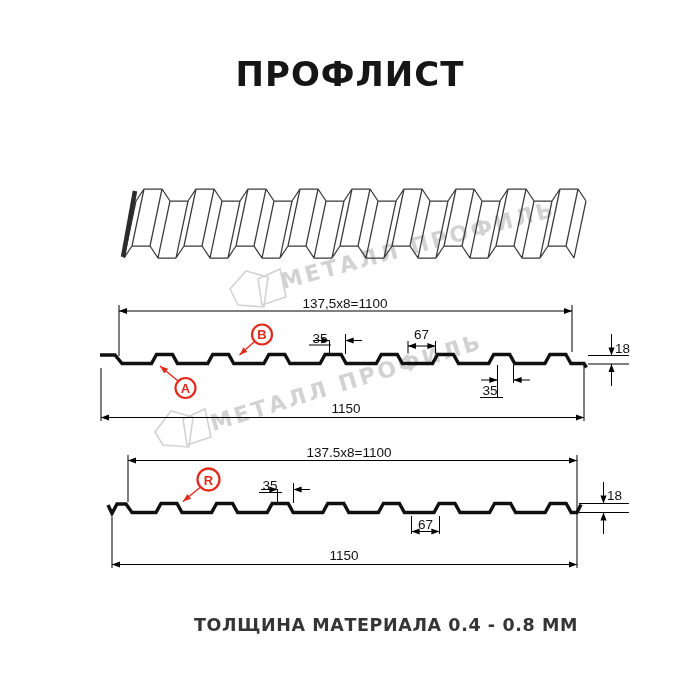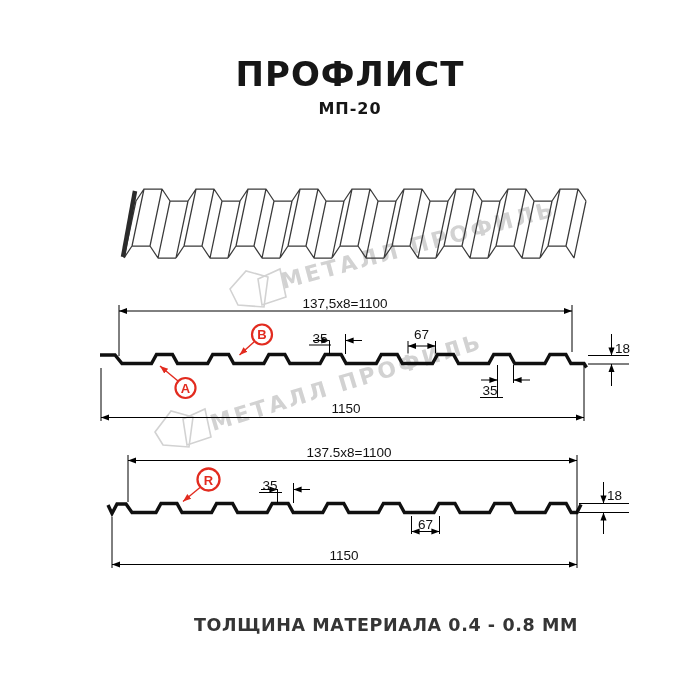--- a/index.html
+++ b/index.html
@@ -20,21 +20,20 @@
   .wmtxt{font-family:"DejaVu Sans",sans-serif;font-size:22px;font-weight:bold;
          letter-spacing:3px;fill:#d2d2d2;}
   .sheet{stroke:#3a3a3a;stroke-width:1.25;fill:none;stroke-linejoin:round;}
 </style>
 </head>
 <body>
 
 <div id="page">
 
   <div id="title" class="htext">ПРОФЛИСТ</div>
-  <div id="subtitle" class="htext">МП-20</div>
   <div id="footnote" class="htext">ТОЛЩИНА МАТЕРИАЛА 0.4 - 0.8 ММ</div>
 
   <svg width="700" height="700" viewBox="0 0 700 700">
     <defs>
       <marker id="arr" viewBox="0 0 10 10" refX="9" refY="5" markerWidth="9" markerHeight="9" orient="auto-start-reverse" markerUnits="userSpaceOnUse">
         <path d="M0,1.6 L9,5 L0,8.4 Z" fill="#000"></path>
       </marker>
       <marker id="arrR" viewBox="0 0 10 10" refX="9" refY="5" markerWidth="9" markerHeight="9" orient="auto-start-reverse" markerUnits="userSpaceOnUse">
         <path d="M0,1.6 L9,5 L0,8.4 Z" fill="#e22b1f"></path>
       </marker>

